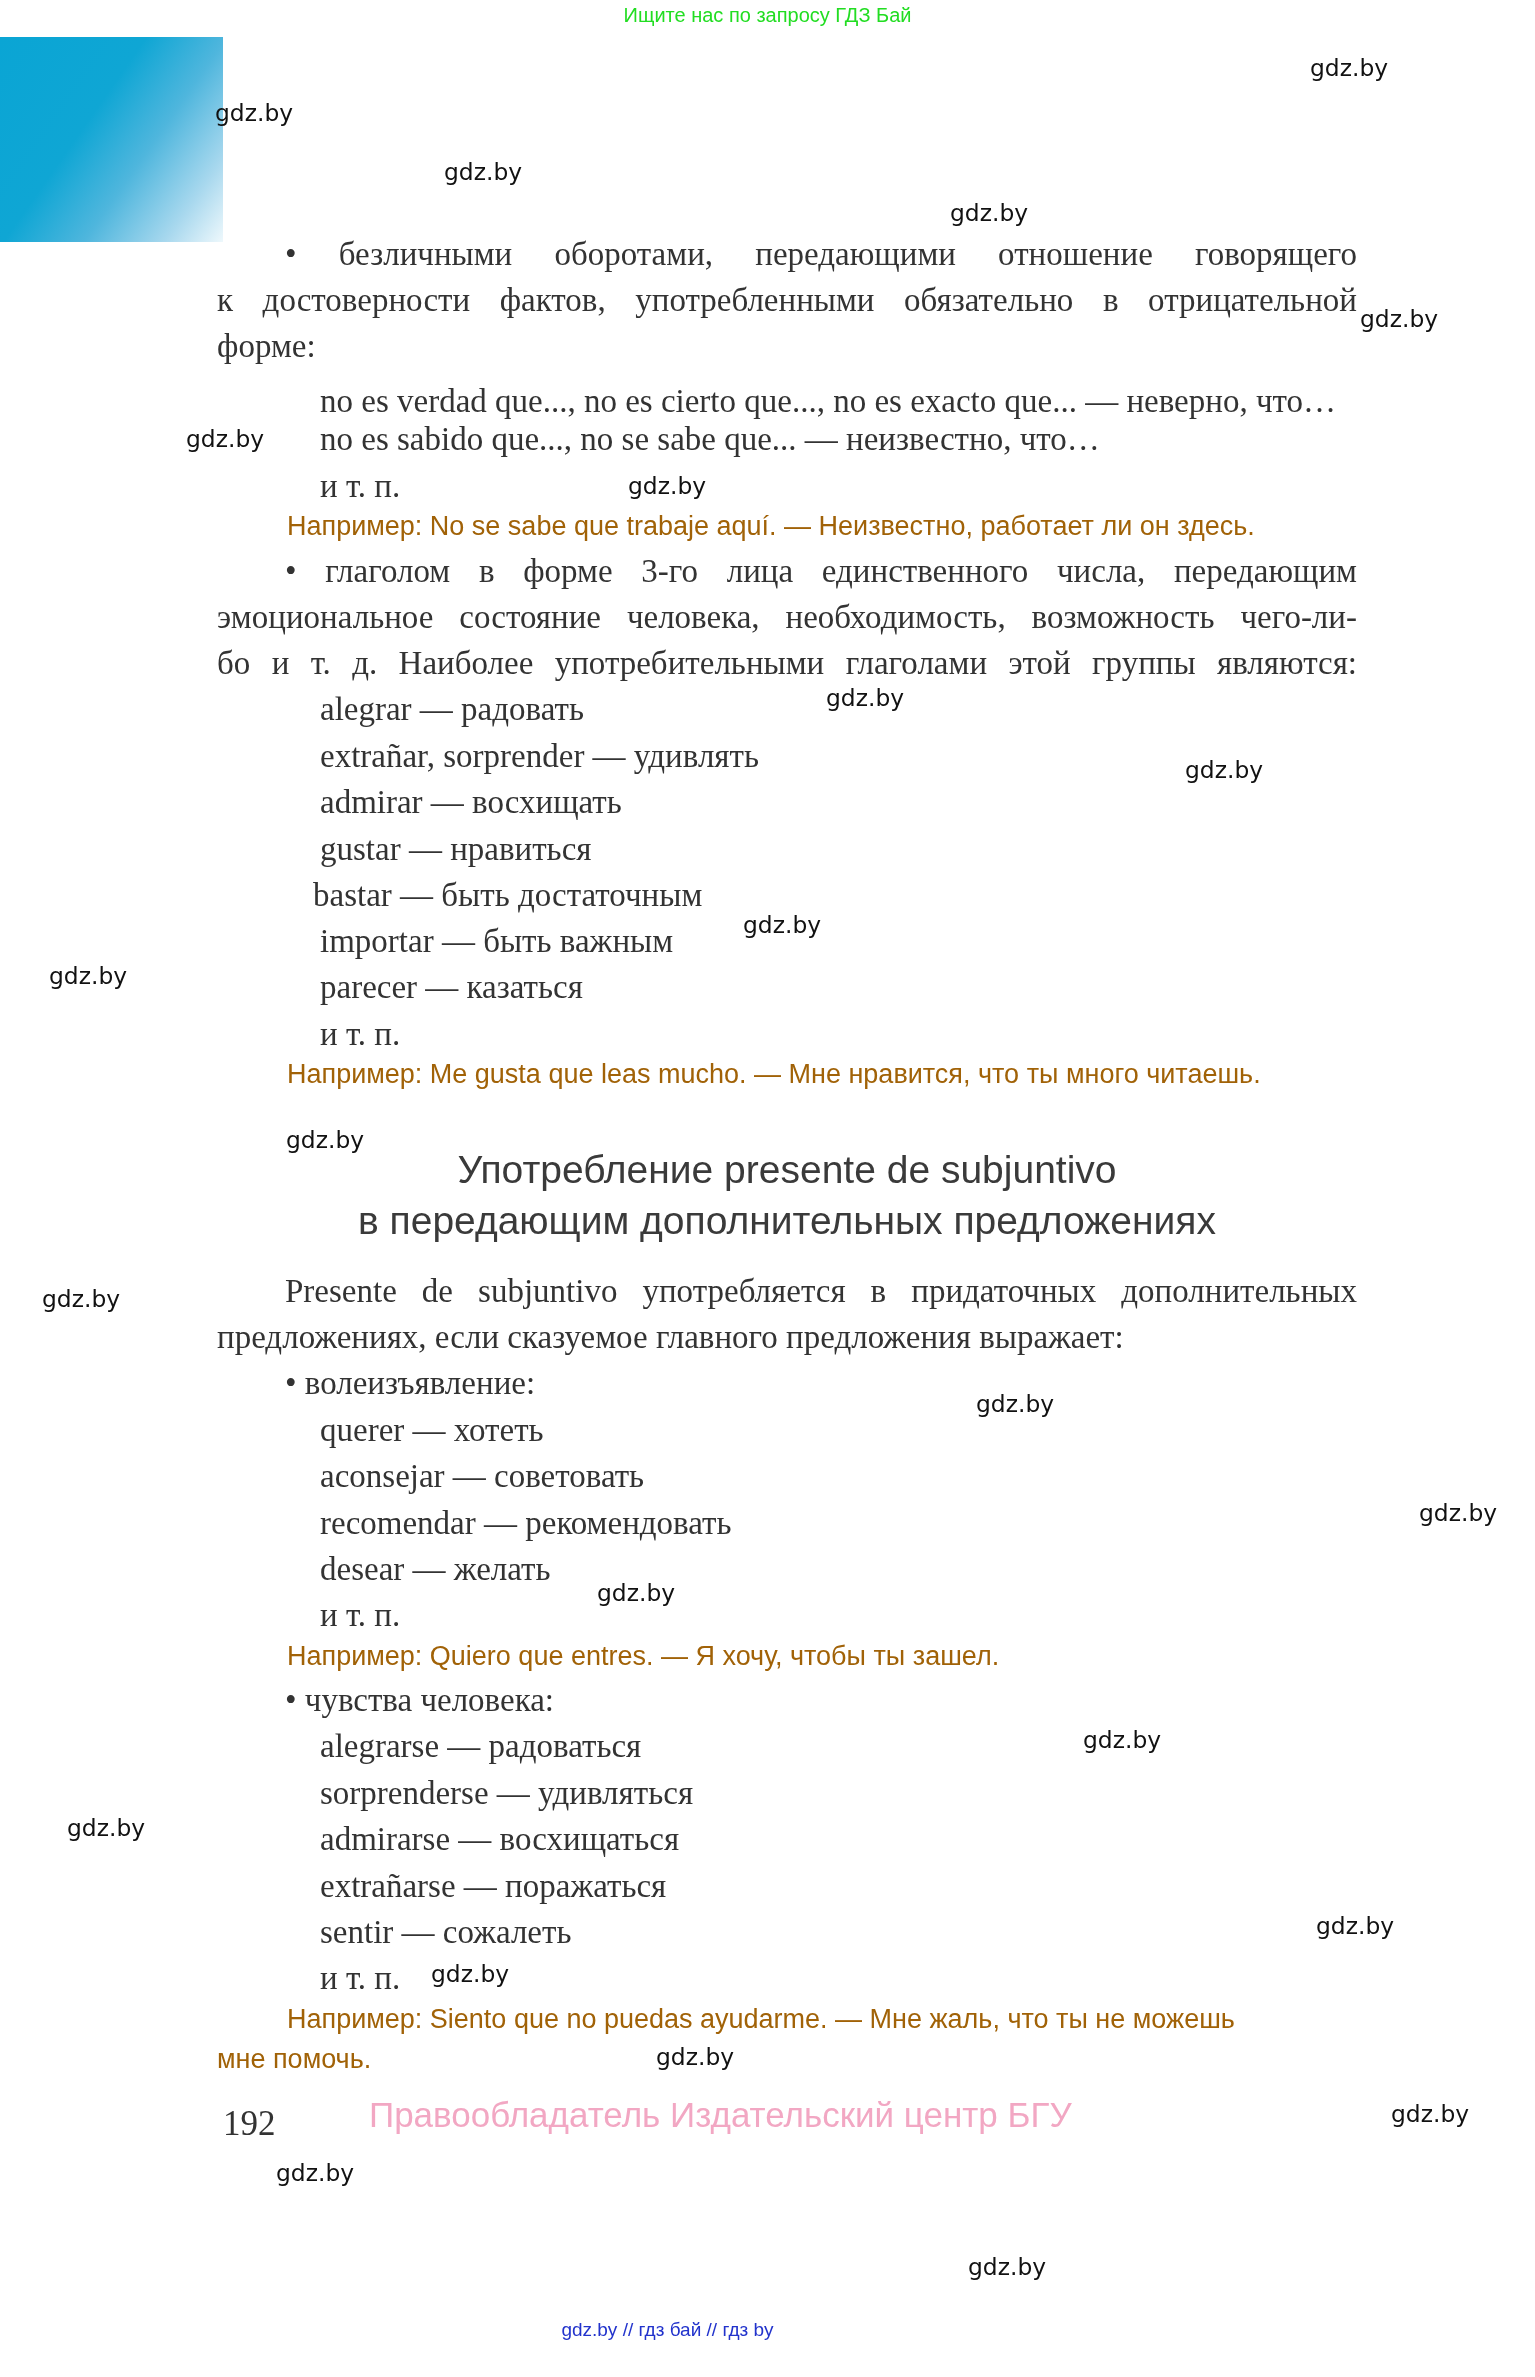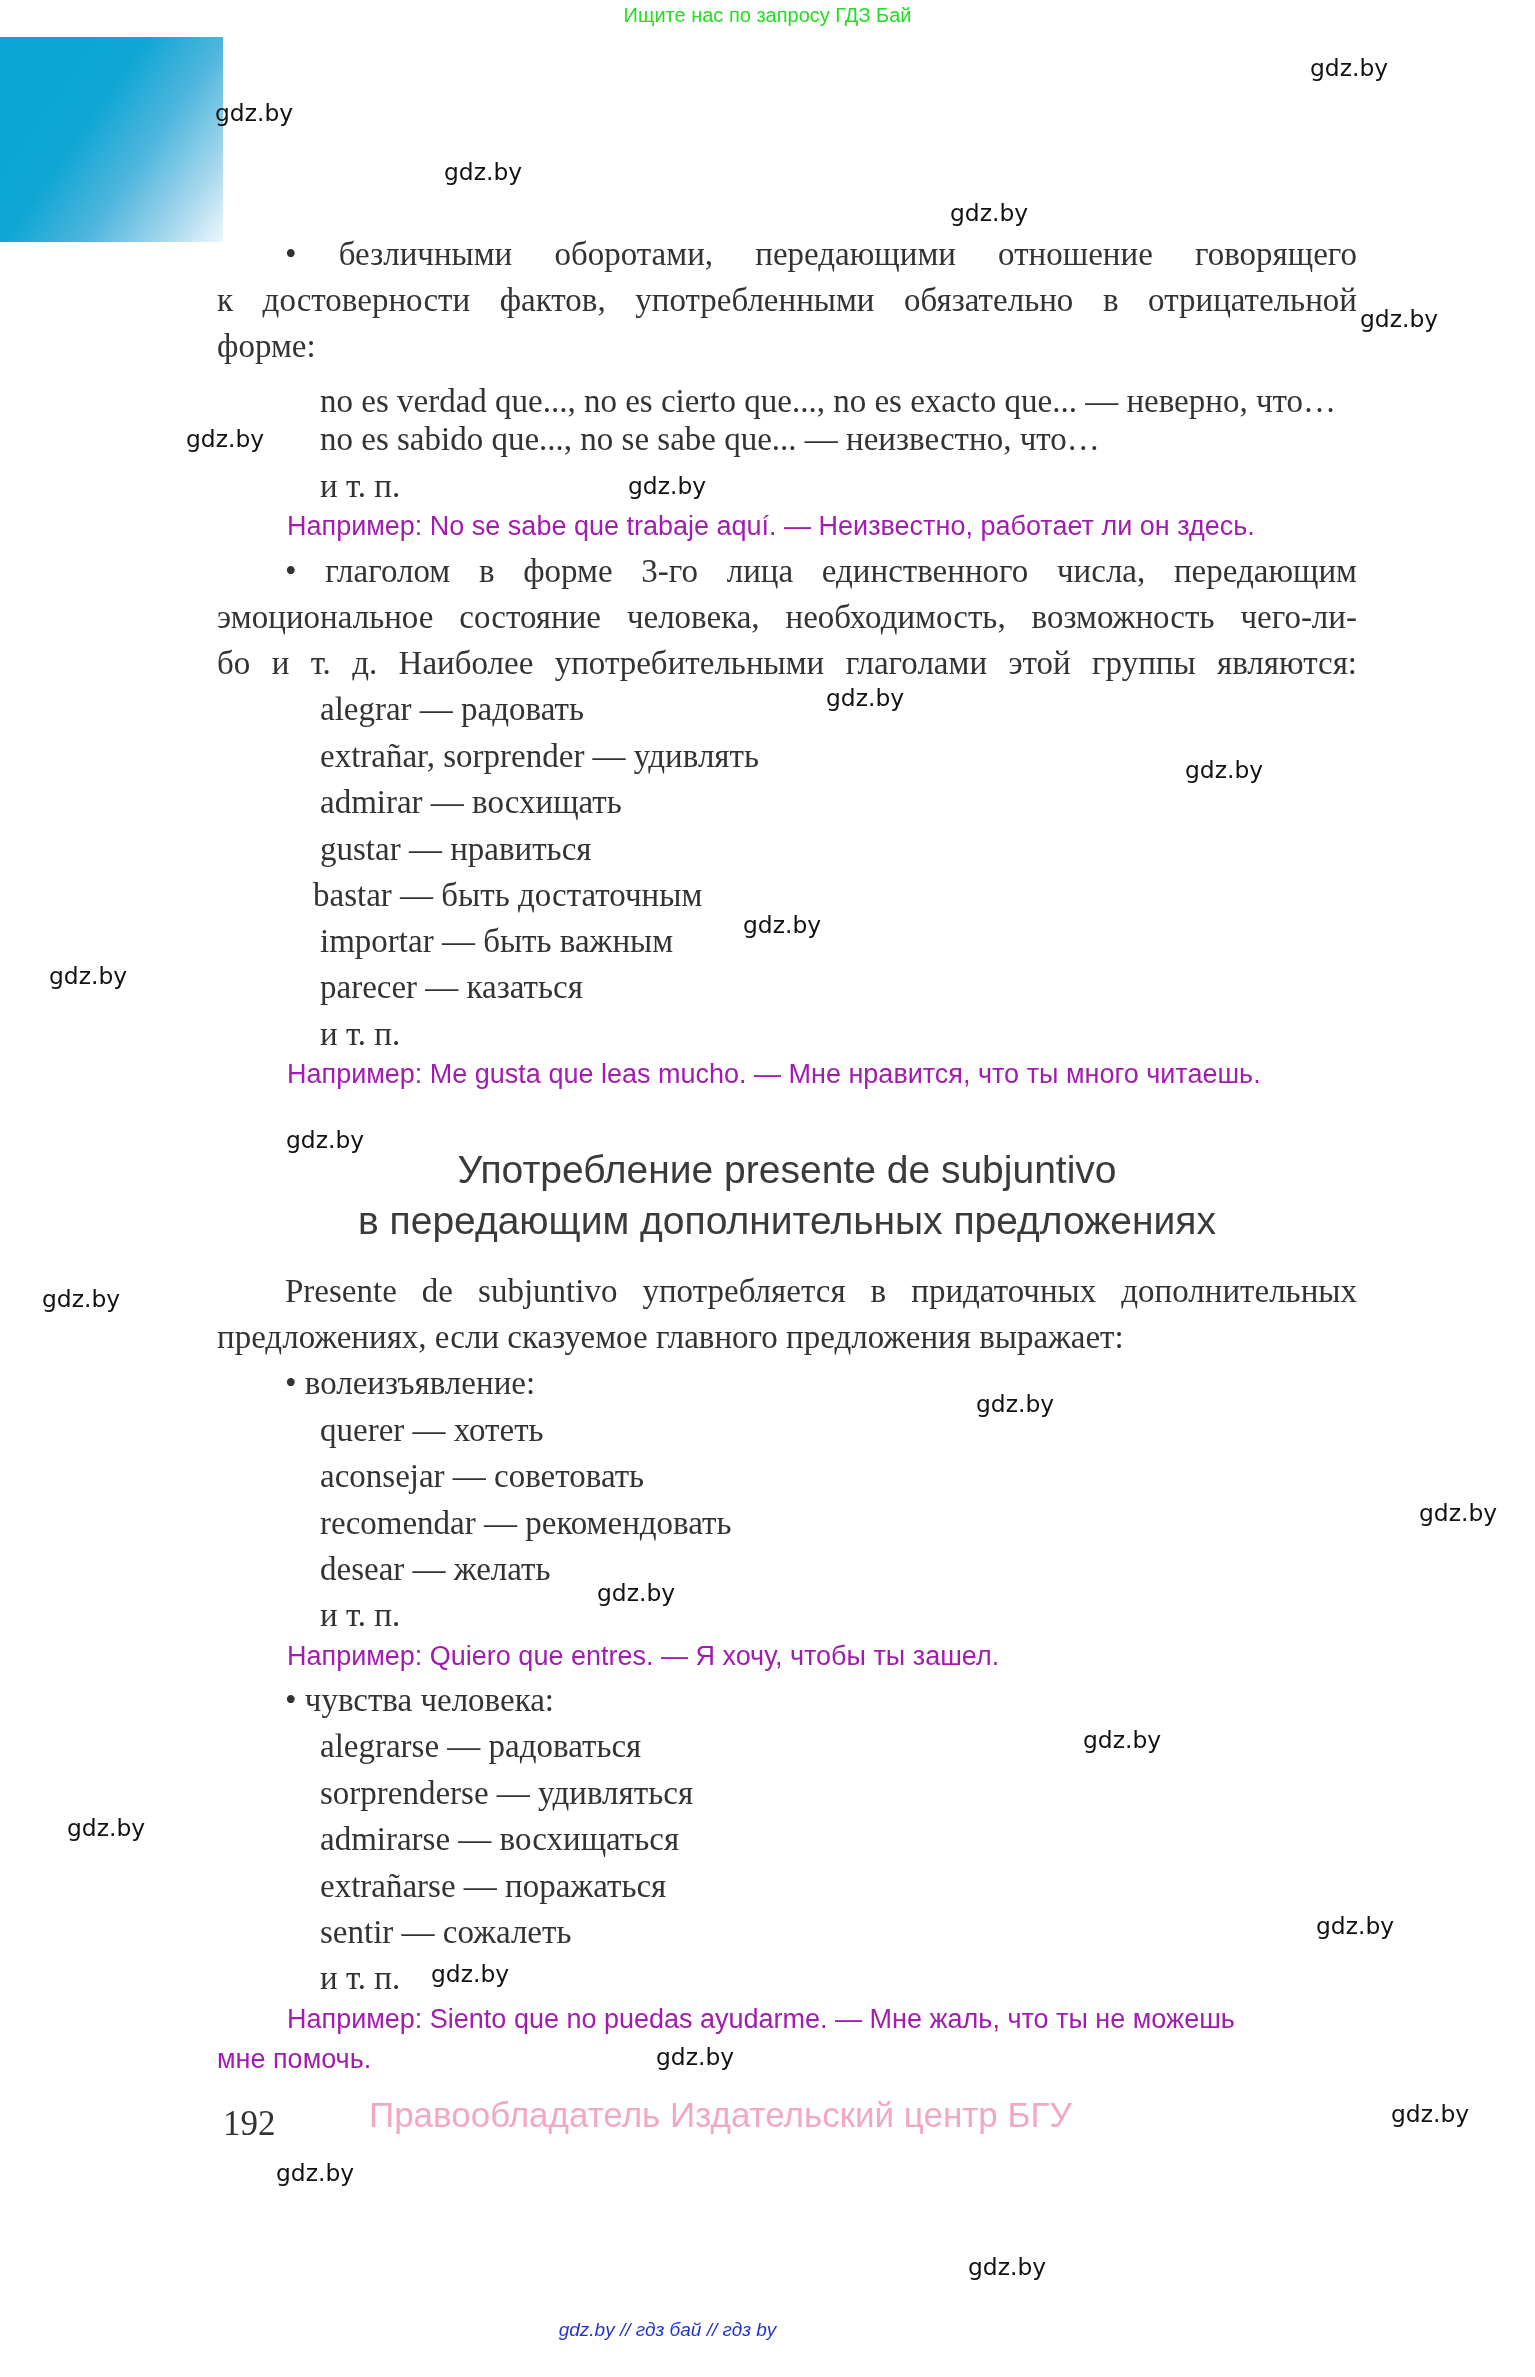--- a/index.html
+++ b/index.html
@@ -3,31 +3,31 @@
 <meta charset="utf-8">
 <style>
   html, body { margin: 0; padding: 0; background: #ffffff; }
   body { width: 1535px; height: 2377px; position: relative; overflow: hidden; }
   .abs { position: absolute; white-space: nowrap; }
   .top-banner { left: 0; width: 1535px; top: 3.5px; text-align: center;
     font-family: "Liberation Sans", sans-serif; font-size: 20px; color: #22dd22; }
   .corner-block { left: 0; top: 37px; width: 223px; height: 205px;
     background: linear-gradient(125deg, #0aa5d4 0%, #0fa6d4 40%, #4fb6dd 62%, #a8d8ee 84%, #eef8fc 100%); }
   .serif { font-family: "Liberation Serif", serif; color: #333333; }
-  .sans { font-family: "Liberation Sans", sans-serif; color: #a21caf; }
+  .sans { font-family: "Liberation Sans", sans-serif; color: #a16207; }
   .body-line { font-size: 33px; line-height: 33px; }
   .justify { width: 1140px; text-align: justify; text-align-last: justify; }
   .example { font-size: 27px; line-height: 27px; }
   .heading { font-family: "Liberation Sans", sans-serif; color: #3a3a3a; font-size: 39px;
     left: 217px; width: 1140px; text-align: center; }
   .wm { font-family: "DejaVu Sans", sans-serif; font-size: 23.4px; color: #111111; }
   .page-num { font-family: "Liberation Serif", serif; font-size: 35px; color: #333; }
   .rights { font-family: "Liberation Sans", sans-serif; font-size: 35px; color: #f2a7c3; }
   .bottom-links { left: 0; width: 1335px; text-align: center; top: 2319px;
-    font-family: "Liberation Sans", sans-serif; font-size: 19px; color: #2233cc; font-style: italic; }
+    font-family: "Liberation Sans", sans-serif; font-size: 19px; color: #2233cc; }
 </style>
 </head>
 <body>
 
 <div class="abs top-banner">Ищите нас по запросу ГДЗ Бай</div>
 
 <div class="abs corner-block"></div>
 
 <div class="abs serif body-line justify" style="left:217px; top:238px; text-indent:68px; width:1140px;">• безличными оборотами, передающими отношение говорящего</div>
 <div class="abs serif body-line justify" style="left:217px; top:284px;">к достоверности фактов, употребленными обязательно в отрицательной</div>

